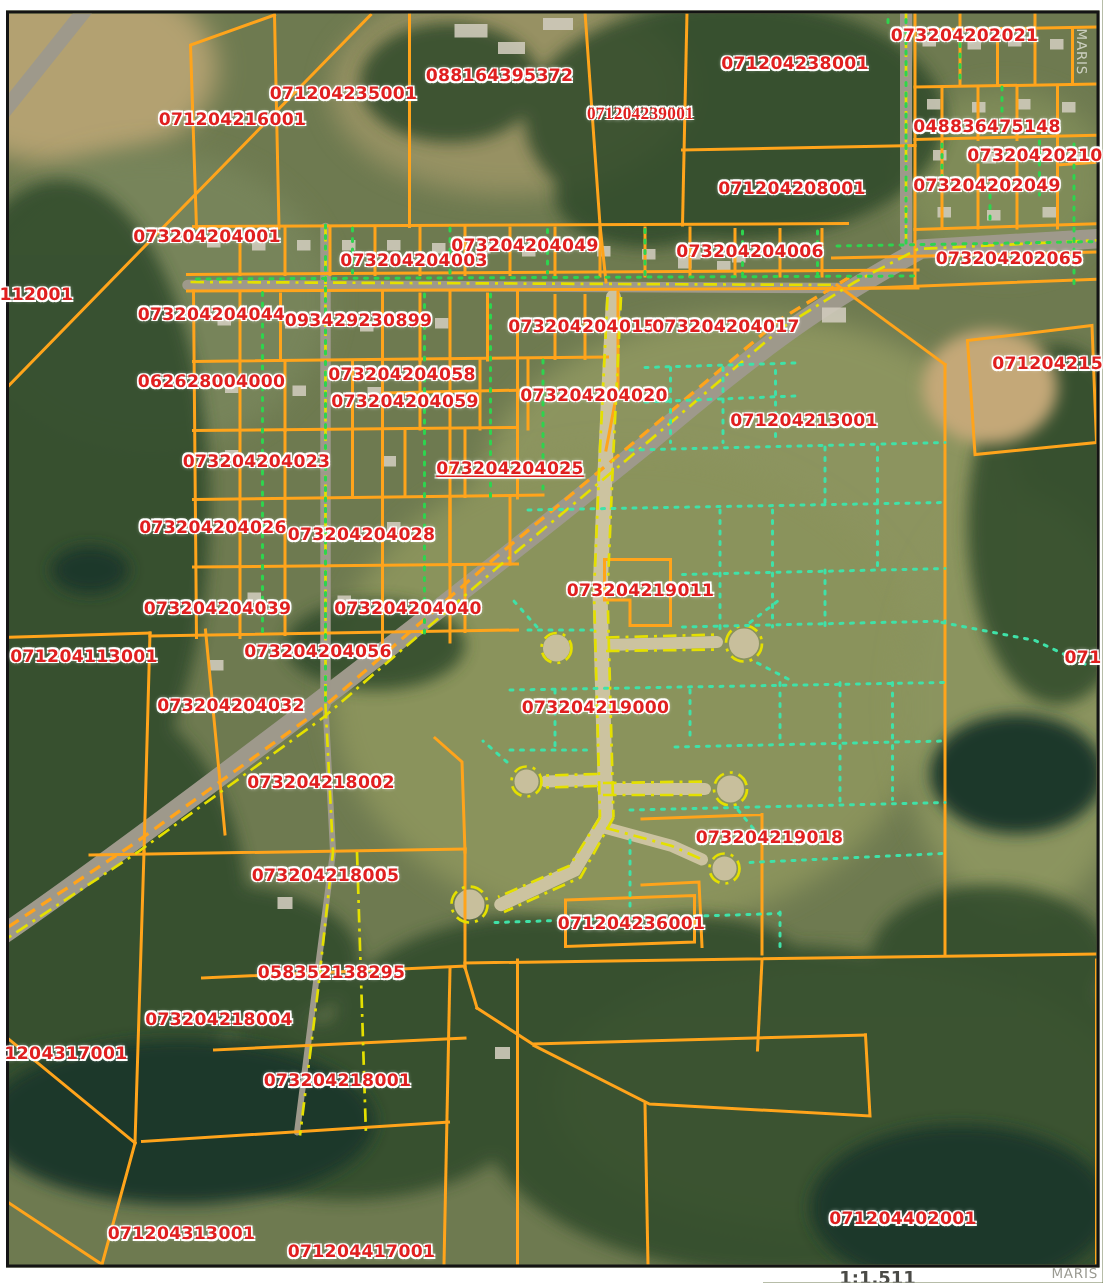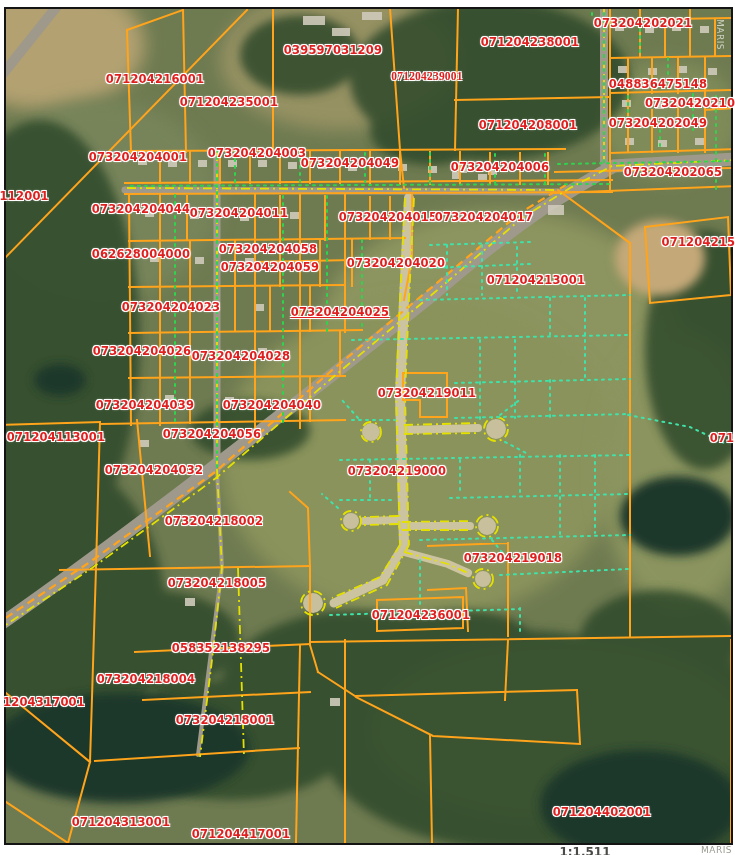--- a/index.html
+++ b/index.html
@@ -302,36 +302,36 @@
       <path class="mdot" d="M628,415 L690,427 L724,443"></path>
       <path class="mdot" d="M520,608 L520,635"></path>
     </g>
   </svg>
 
   <div class="maris-side">MARIS</div>
 </div>
 
 <div class="label-layer">
     <span class="plabel" style="left: 155px; top: 79px;">071204216001</span>
-    <span class="plabel" style="left: 229px; top: 62px; margin-top: 40px;">071204235001</span>
-    <span class="plabel" style="left: 333px; top: 50px;">039597031209</span>
+    <span class="plabel" style="left: 229px; top: 62px;">071204235001</span>
+    <span class="plabel" style="left: 333px; top: 50px;">088164395372</span>
     <span class="plabel" style="left: 427px; top: 76px; font-family: Liberation Serif, serif;">071204239001</span>
     <span class="plabel" style="left: 530px; top: 42px;">071204238001</span>
     <span class="plabel" style="left: 623px; top: 23px; padding-left: 40px;">073204202021</span>
     <span class="plabel" style="left: 658px; top: 84px;">048836475148</span>
     <span class="plabel" style="left: 690px; top: 103px;">07320420210</span>
     <span class="plabel" style="left: 658px; top: 123px;">073204202049</span>
     <span class="plabel" style="left: 528px; top: 125px;">071204208001</span>
     <span class="plabel" style="left: 500px; top: 167px;">073204204006</span>
     <span class="plabel" style="left: 673px; top: 172px;">073204202065</span>
     <span class="plabel" style="left: 138px; top: 157px;">073204204001</span>
-    <span class="plabel" style="left: 257px; top: 153px;">073204204003</span>
+    <span class="plabel" style="left: 257px; top: 173px; padding-left: 38px;">073204204003</span>
     <span class="plabel" style="left: 350px; top: 163px;">073204204049</span>
     <span class="plabel" style="left: 141px; top: 209px;">073204204044</span>
-    <span class="plabel" style="left: 239px; top: 213px;">073204204011</span>
+    <span class="plabel" style="left: 239px; top: 213px;">093429230899</span>
     <span class="plabel" style="left: 388px; top: 217px;">073204204015</span>
     <span class="plabel" style="left: 484px; top: 217px;">073204204017</span>
     <span class="plabel" style="left: 692px; top: 242px; padding-left: 21px;">0712042150</span>
     <span class="plabel" style="left: 141px; top: 254px;">062628004000</span>
     <span class="plabel" style="left: 268px; top: 249px;">073204204058</span>
     <span class="plabel" style="left: 270px; top: 267px;">073204204059</span>
     <span class="plabel" style="left: 396px; top: 263px;">073204204020</span>
     <span class="plabel" style="left: 536px; top: 280px;">071204213001</span>
     <span class="plabel" style="left: 171px; top: 307px;">073204204023</span>
     <span class="plabel" style="left: 340px; top: 312px; text-decoration: underline;">073204204025</span>

